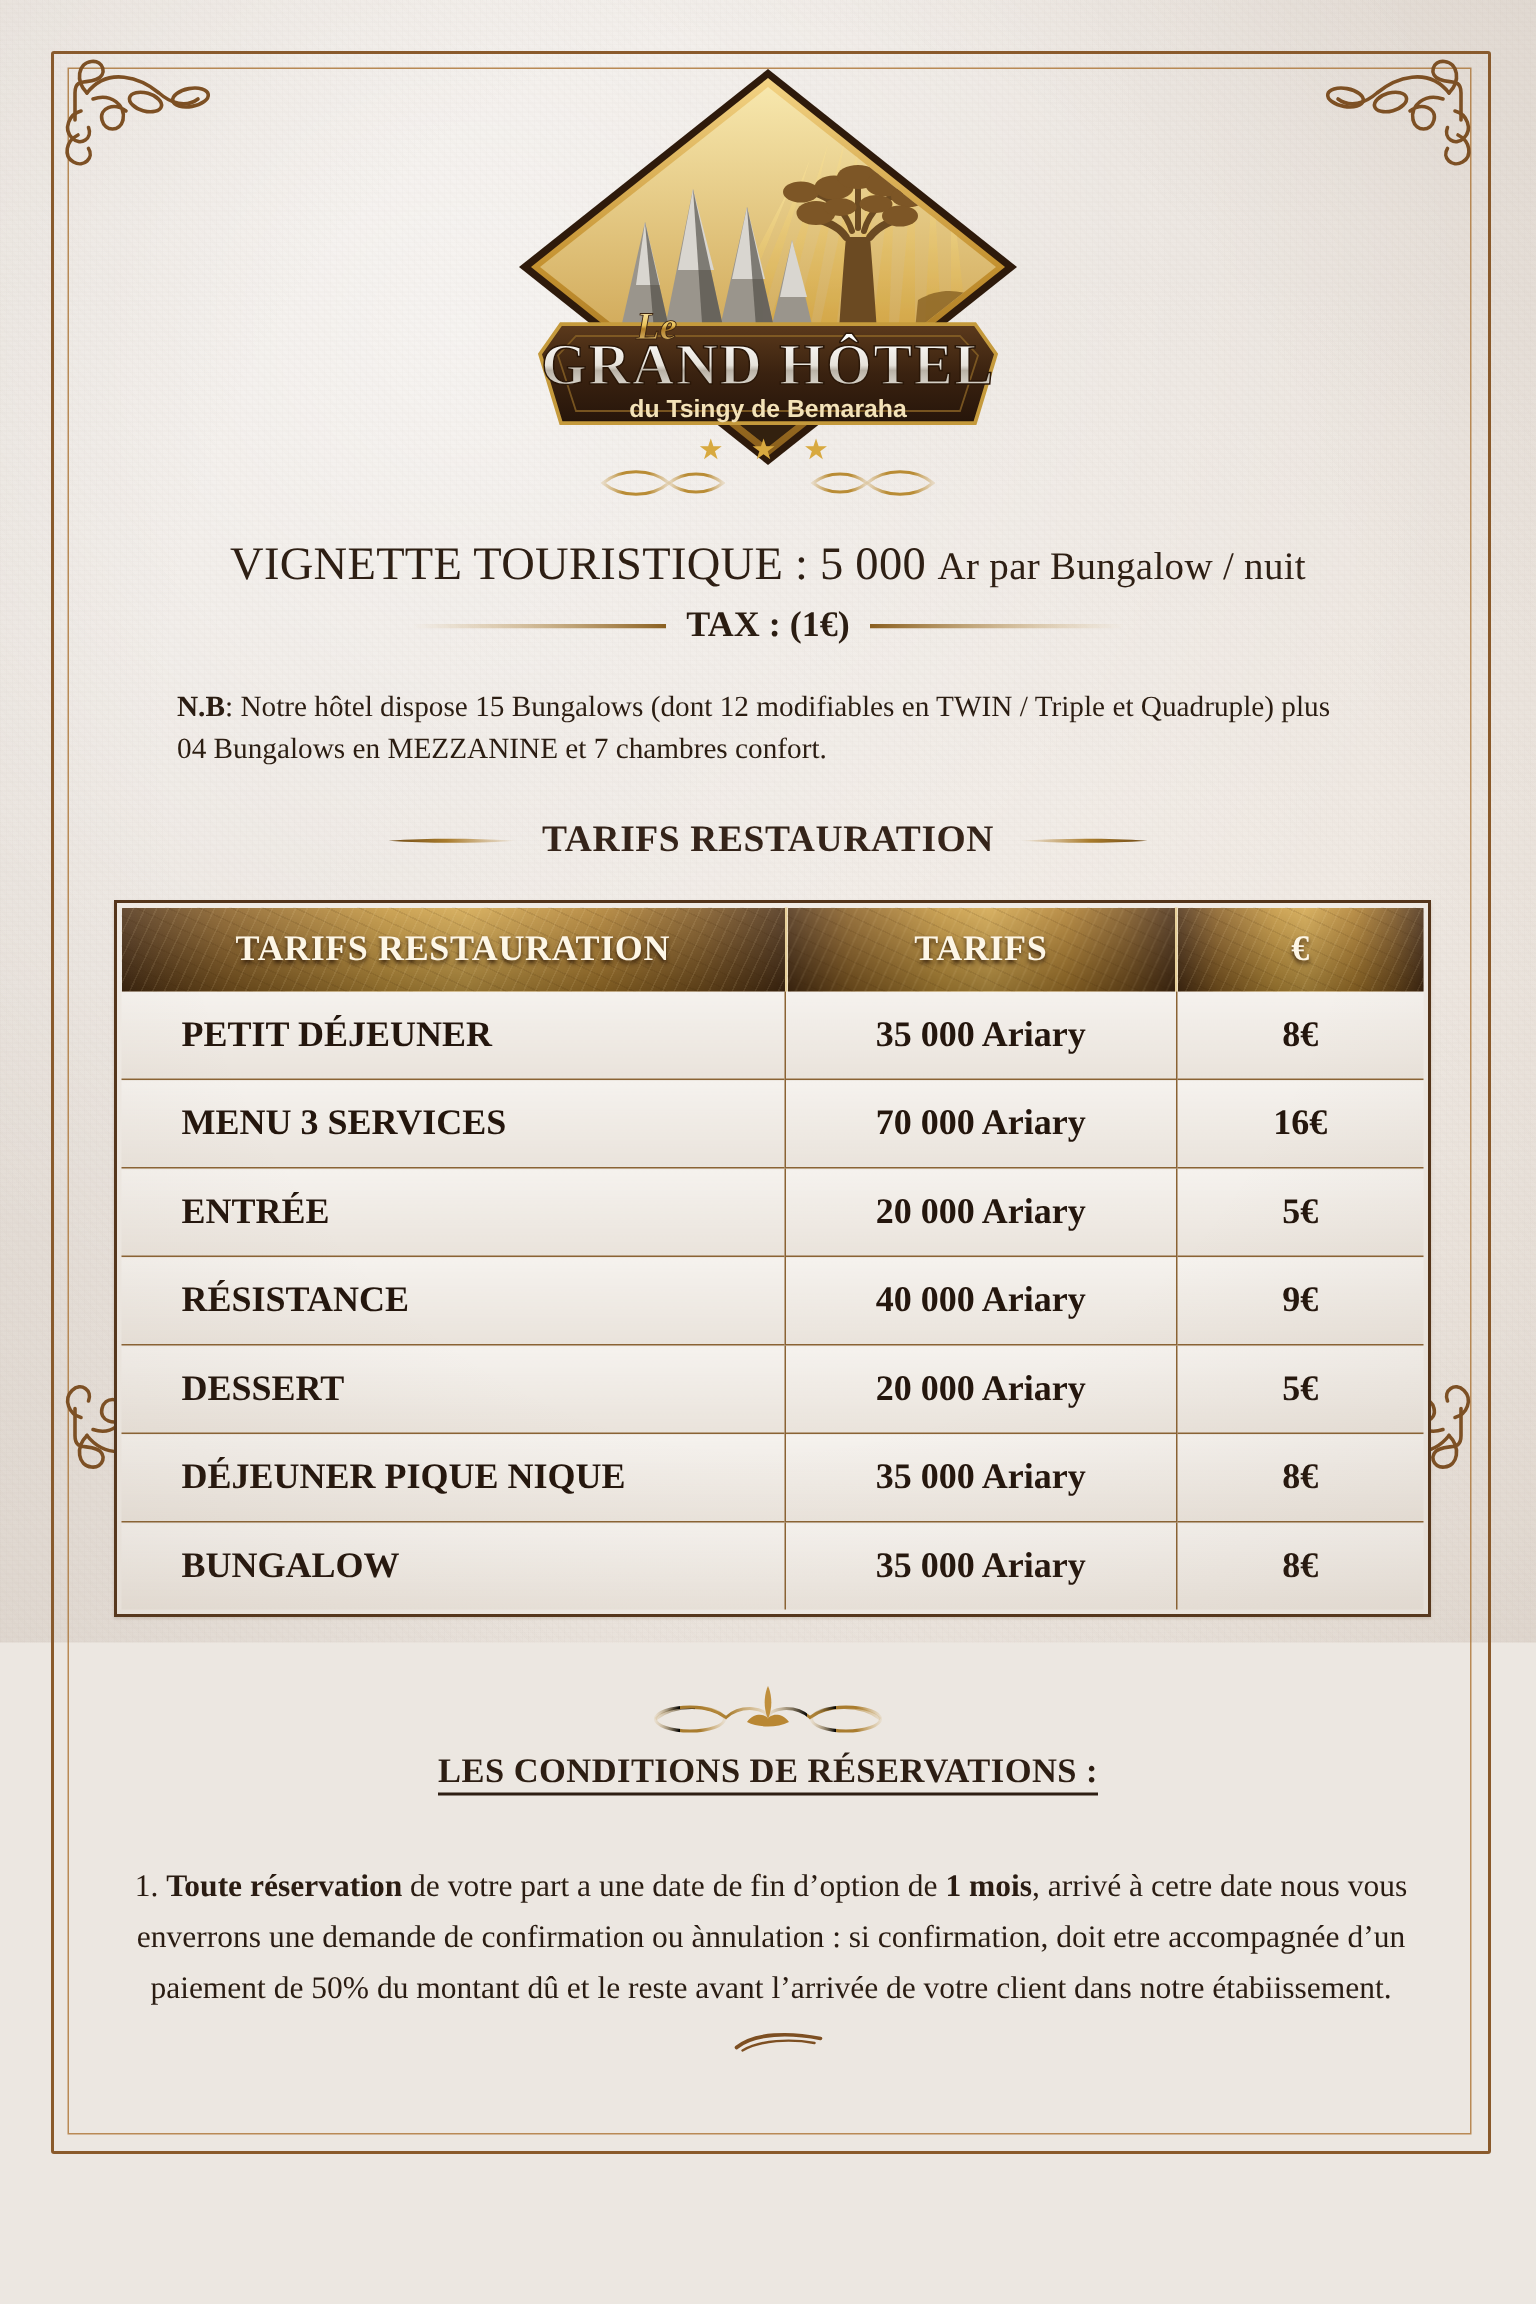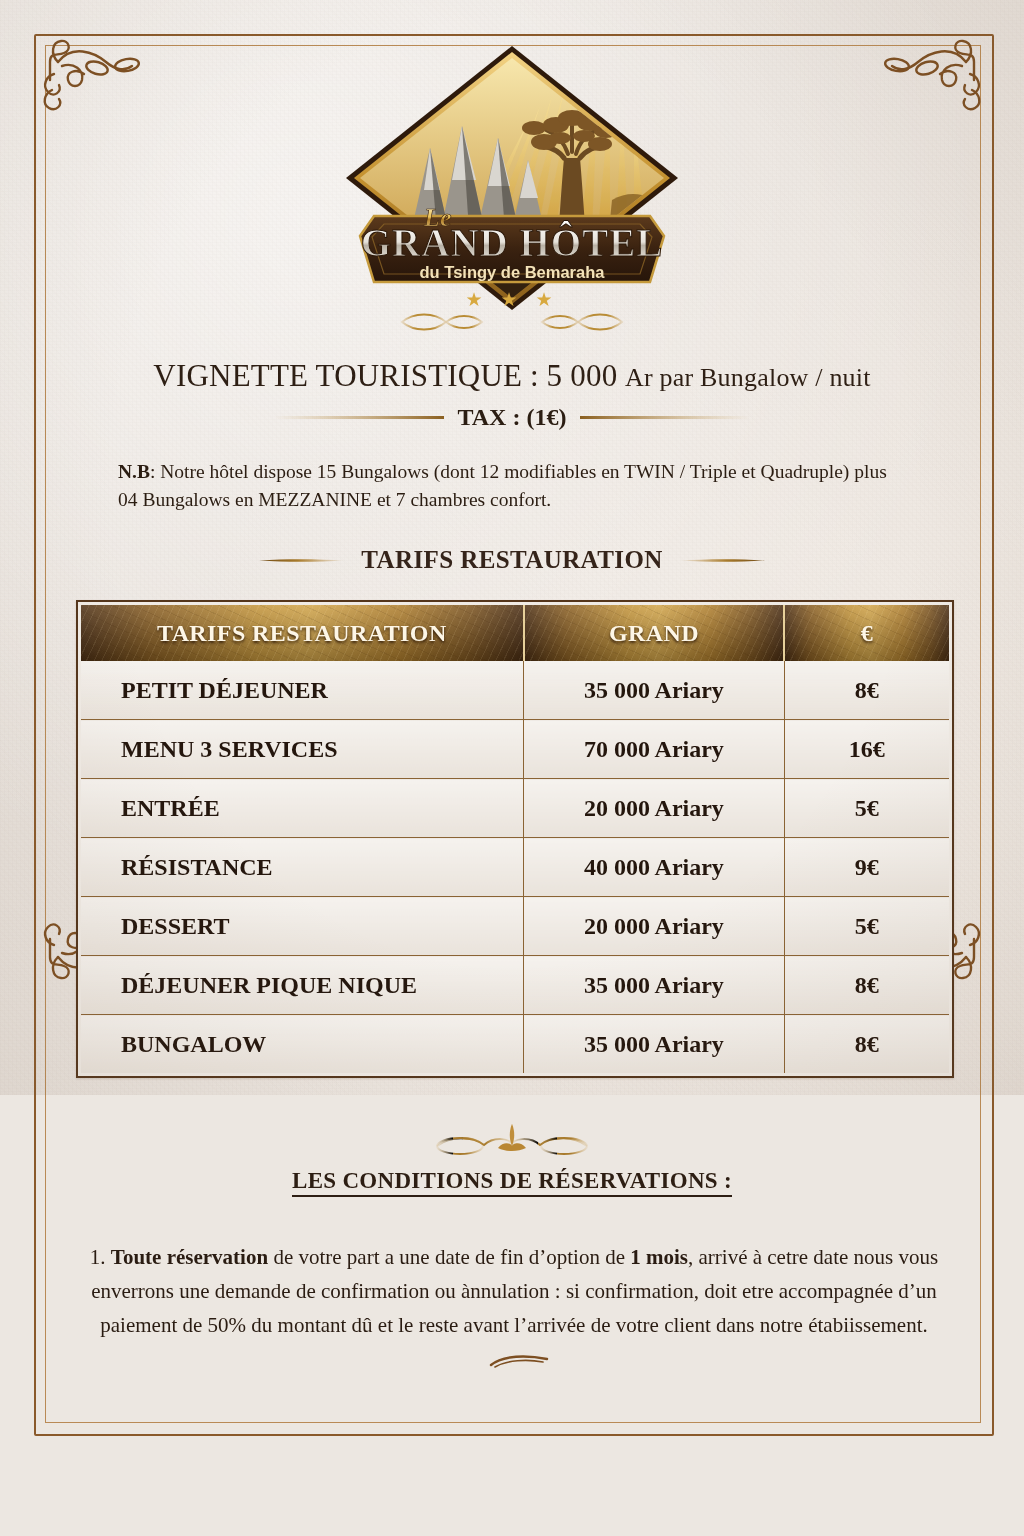--- a/index.html
+++ b/index.html
@@ -395,21 +395,21 @@
   <div class="table-frame">
     <table>
       <colgroup>
           <col style="width:51%">
           <col style="width:30%">
           <col style="width:19%">
         </colgroup>
       <thead>
         <tr>
           <th class="c1"><span class="hgrain"></span><span class="lbl">TARIFS RESTAURATION</span></th>
-          <th class="c2"><span class="hgrain"></span><span class="lbl">GRAND</span></th>
+          <th class="c2"><span class="hgrain"></span><span class="lbl">TARIFS</span></th>
           <th><span class="hgrain"></span><span class="lbl">€</span></th>
         </tr>
       </thead>
       <tbody>
         <tr>
           <td>PETIT DÉJEUNER</td>
           <td class="ariary">35 000 Ariary</td>
           <td class="euro">8€</td>
         </tr>
         <tr>

